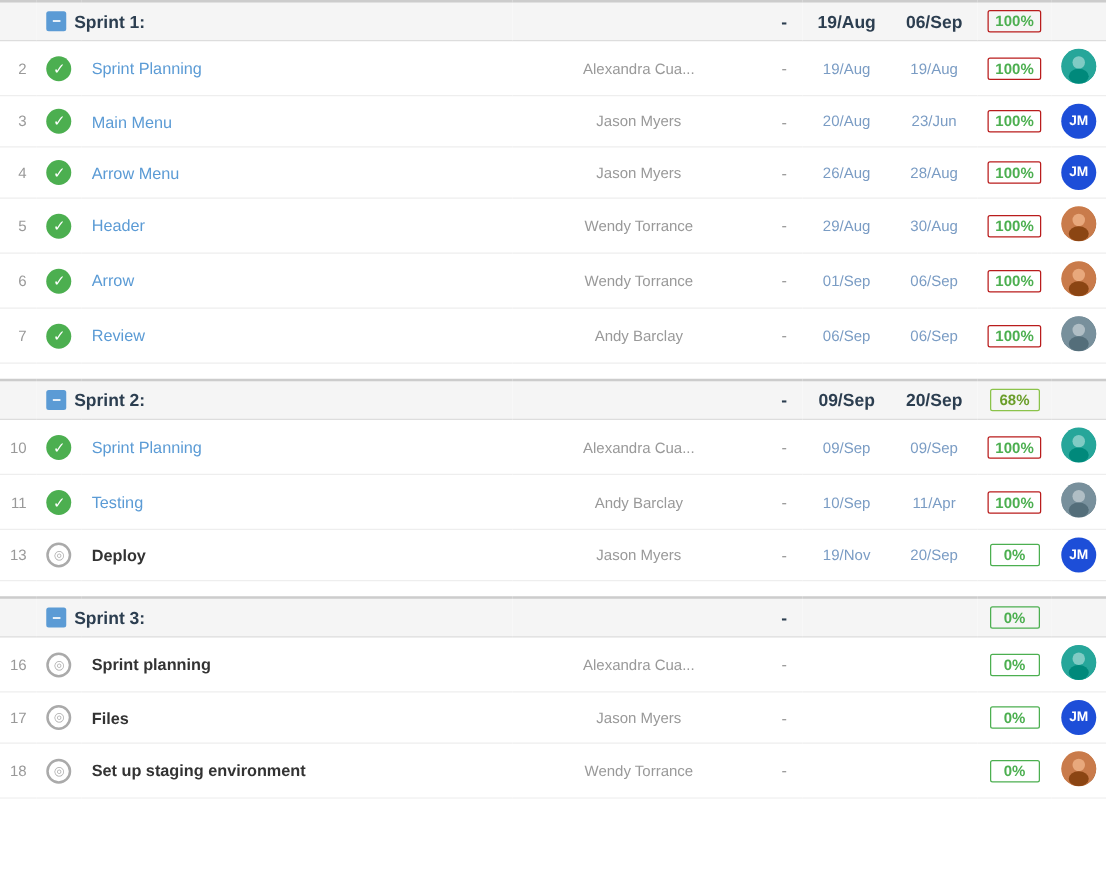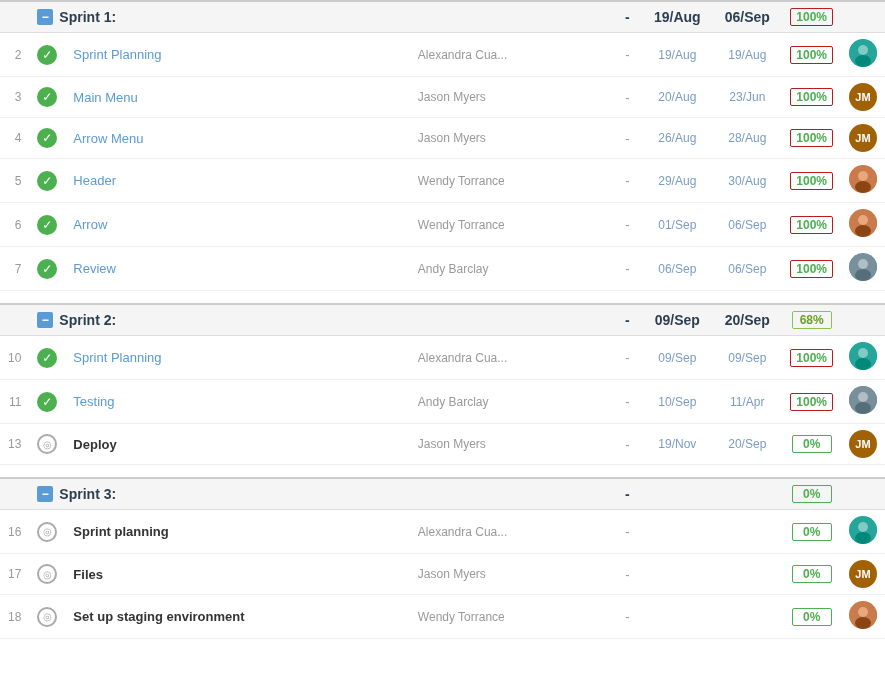--- a/index.html
+++ b/index.html
@@ -47,20 +47,21 @@
       color: #5b9bd5;
       min-width: 160px;
     }
     .task-name.bold {
       font-weight: bold;
       color: #333;
     }
     .assignee {
       color: #999;
       font-size: 12px;
+      text-align: center;
       min-width: 110px;
     }
     .dash-col {
       color: #999;
       text-align: center;
       width: 30px;
     }
     .date-col {
       color: #7a9cc4;
       text-align: center;
@@ -98,21 +99,21 @@
       width: 28px;
       height: 28px;
       border-radius: 50%;
       display: inline-flex;
       align-items: center;
       justify-content: center;
       font-size: 11px;
       font-weight: bold;
       color: #fff;
     }
-    .avatar-jm { background: #a16207; }
+    .avatar-jm { background: #1d4ed8; }
     .avatar-wt { 
       background: linear-gradient(135deg, #e8a87c 0%, #c97b4b 50%, #8b4513 100%);
       overflow: hidden;
       position: relative;
     }
     .avatar-ab {
       background: linear-gradient(135deg, #78909c 0%, #546e7a 100%);
       overflow: hidden;
     }
     .avatar-ac {

